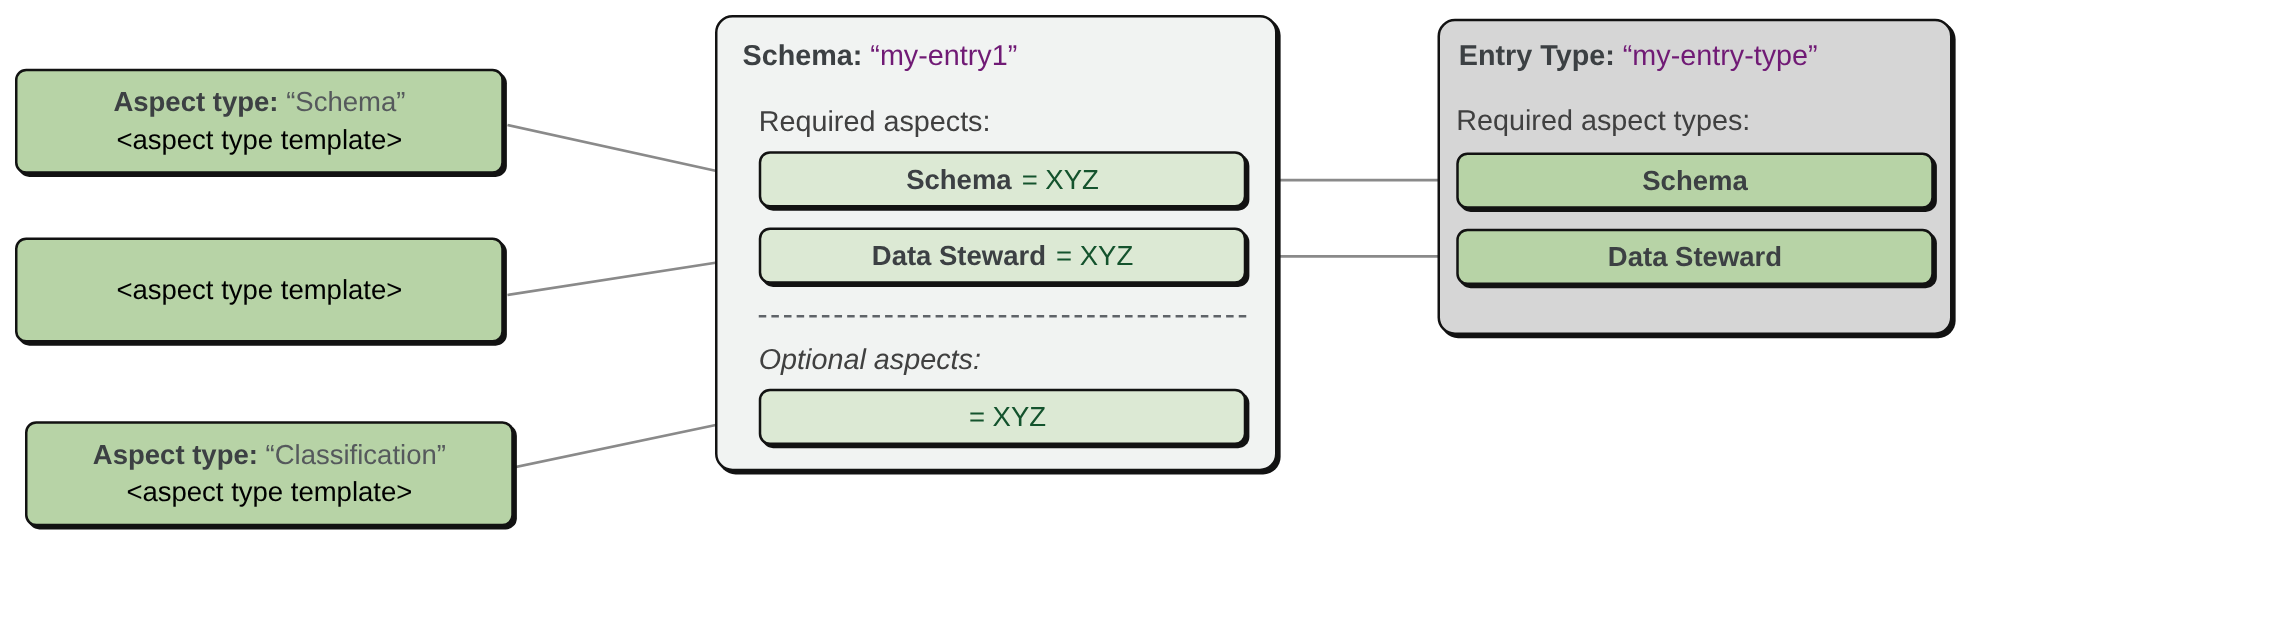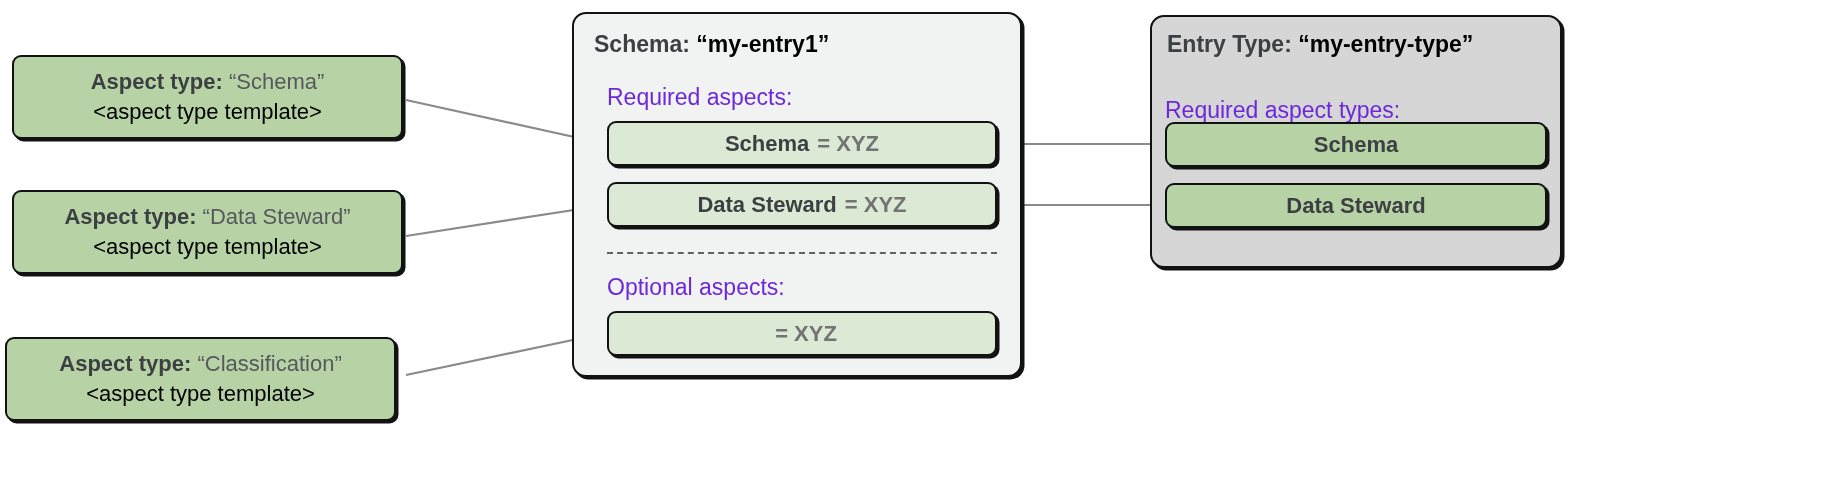--- a/index.html
+++ b/index.html
@@ -42,33 +42,33 @@
   
   #entry-panel{
     left:572px;top:12px;width:450px;height:365px;
     background:#f1f3f2;
     border-radius:14px;
   }
   .panel-heading{
     position:absolute;font-size:23px;color:#3c4043;white-space:nowrap;
   }
   .panel-heading b{font-weight:bold;}
-  .panel-heading span{font-weight:bold;color:#000000;}
+  .panel-heading span{font-weight:normal;color:#701a75;}
   .panel-sublabel{
-    position:absolute;font-size:23px;font-weight:normal;color:#6d28d9;white-space:nowrap;
+    position:absolute;font-size:23px;font-weight:normal;color:#404040;white-space:nowrap;
   }
 
   
   .aspect-chip{
     background:#dce9d4;
     display:flex;align-items:center;justify-content:center;
     color:#3c4043;font-size:22px;white-space:nowrap;
   }
   .aspect-chip b{font-weight:bold;color:#3c4043;}
-  .aspect-chip i{font-style:normal;font-weight:bold;color:#737373;}
+  .aspect-chip i{font-style:normal;font-weight:normal;color:#14532d;}
 
   .divider{
     position:absolute;
     border-top:2.5px dashed #5f6368;
     height:0;
   }
 
   
   #entry-type-panel{
     left:1150px;top:15px;width:412px;height:253px;
@@ -101,28 +101,24 @@
 
   <div class="box aspect-type-card" id="aspect-type-0" style="left:12px;top:55px;width:391px;height:84px;">
     <div class="atc-title">
       <b>Aspect type:</b>
       <span>“Schema”</span>
     </div>
     <div class="atc-sub">&lt;aspect type template&gt;</div>
   </div>
 
   <div class="box aspect-type-card" id="aspect-type-1" style="left:12px;top:190px;width:391px;height:84px;">
-    <div class="atc-title">
-      <b>Aspect type:</b>
-      <span>“Data Steward”</span>
-    </div>
     <div class="atc-sub">&lt;aspect type template&gt;</div>
   </div>
 
-  <div class="box aspect-type-card" id="aspect-type-2" style="left:5px;top:337px;width:391px;height:84px;">
+  <div class="box aspect-type-card" id="aspect-type-2" style="left:20px;top:337px;width:391px;height:84px;">
     <div class="atc-title">
       <b>Aspect type:</b>
       <span>“Classification”</span>
     </div>
     <div class="atc-sub">&lt;aspect type template&gt;</div>
   </div>
 
   <div class="box" id="entry-panel">
 
     <div class="panel-heading" style="left:20px;top:17px;">
@@ -137,35 +133,35 @@
       <i style="margin-left:8px;">= XYZ</i>
     </div>
 
     <div class="box aspect-chip" style="left:33px;top:168px;width:390px;height:45px;">
       <b>Data Steward</b>
       <i style="margin-left:8px;">= XYZ</i>
     </div>
 
     <div class="divider" style="left:33px;top:238px;width:390px;"></div>
 
-    <div class="panel-sublabel" style="left:33px;top:260px;">Optional aspects:</div>
+    <div class="panel-sublabel" style="left:33px;top:260px;font-style:italic;">Optional aspects:</div>
 
     <div class="box aspect-chip" style="left:33px;top:297px;width:390px;height:45px;">
       <i style="margin-left:8px;">= XYZ</i>
     </div>
   </div>
 
   <div class="box" id="entry-type-panel">
 
     <div class="panel-heading" style="left:15px;top:14px;">
       <b>Entry Type:</b>
       <span>“my-entry-type”</span>
     </div>
 
-    <div class="panel-sublabel" style="left:13px;top:80px;text-align:center;">Required aspect types:</div>
+    <div class="panel-sublabel" style="left:13px;top:66px;text-align:center;">Required aspect types:</div>
 
     <div class="box type-chip" style="left:13px;top:105px;width:382px;height:45px;">
       <span>Schema</span>
     </div>
 
     <div class="box type-chip" style="left:13px;top:166px;width:382px;height:45px;">
       <span>Data Steward</span>
     </div>
   </div>
 

